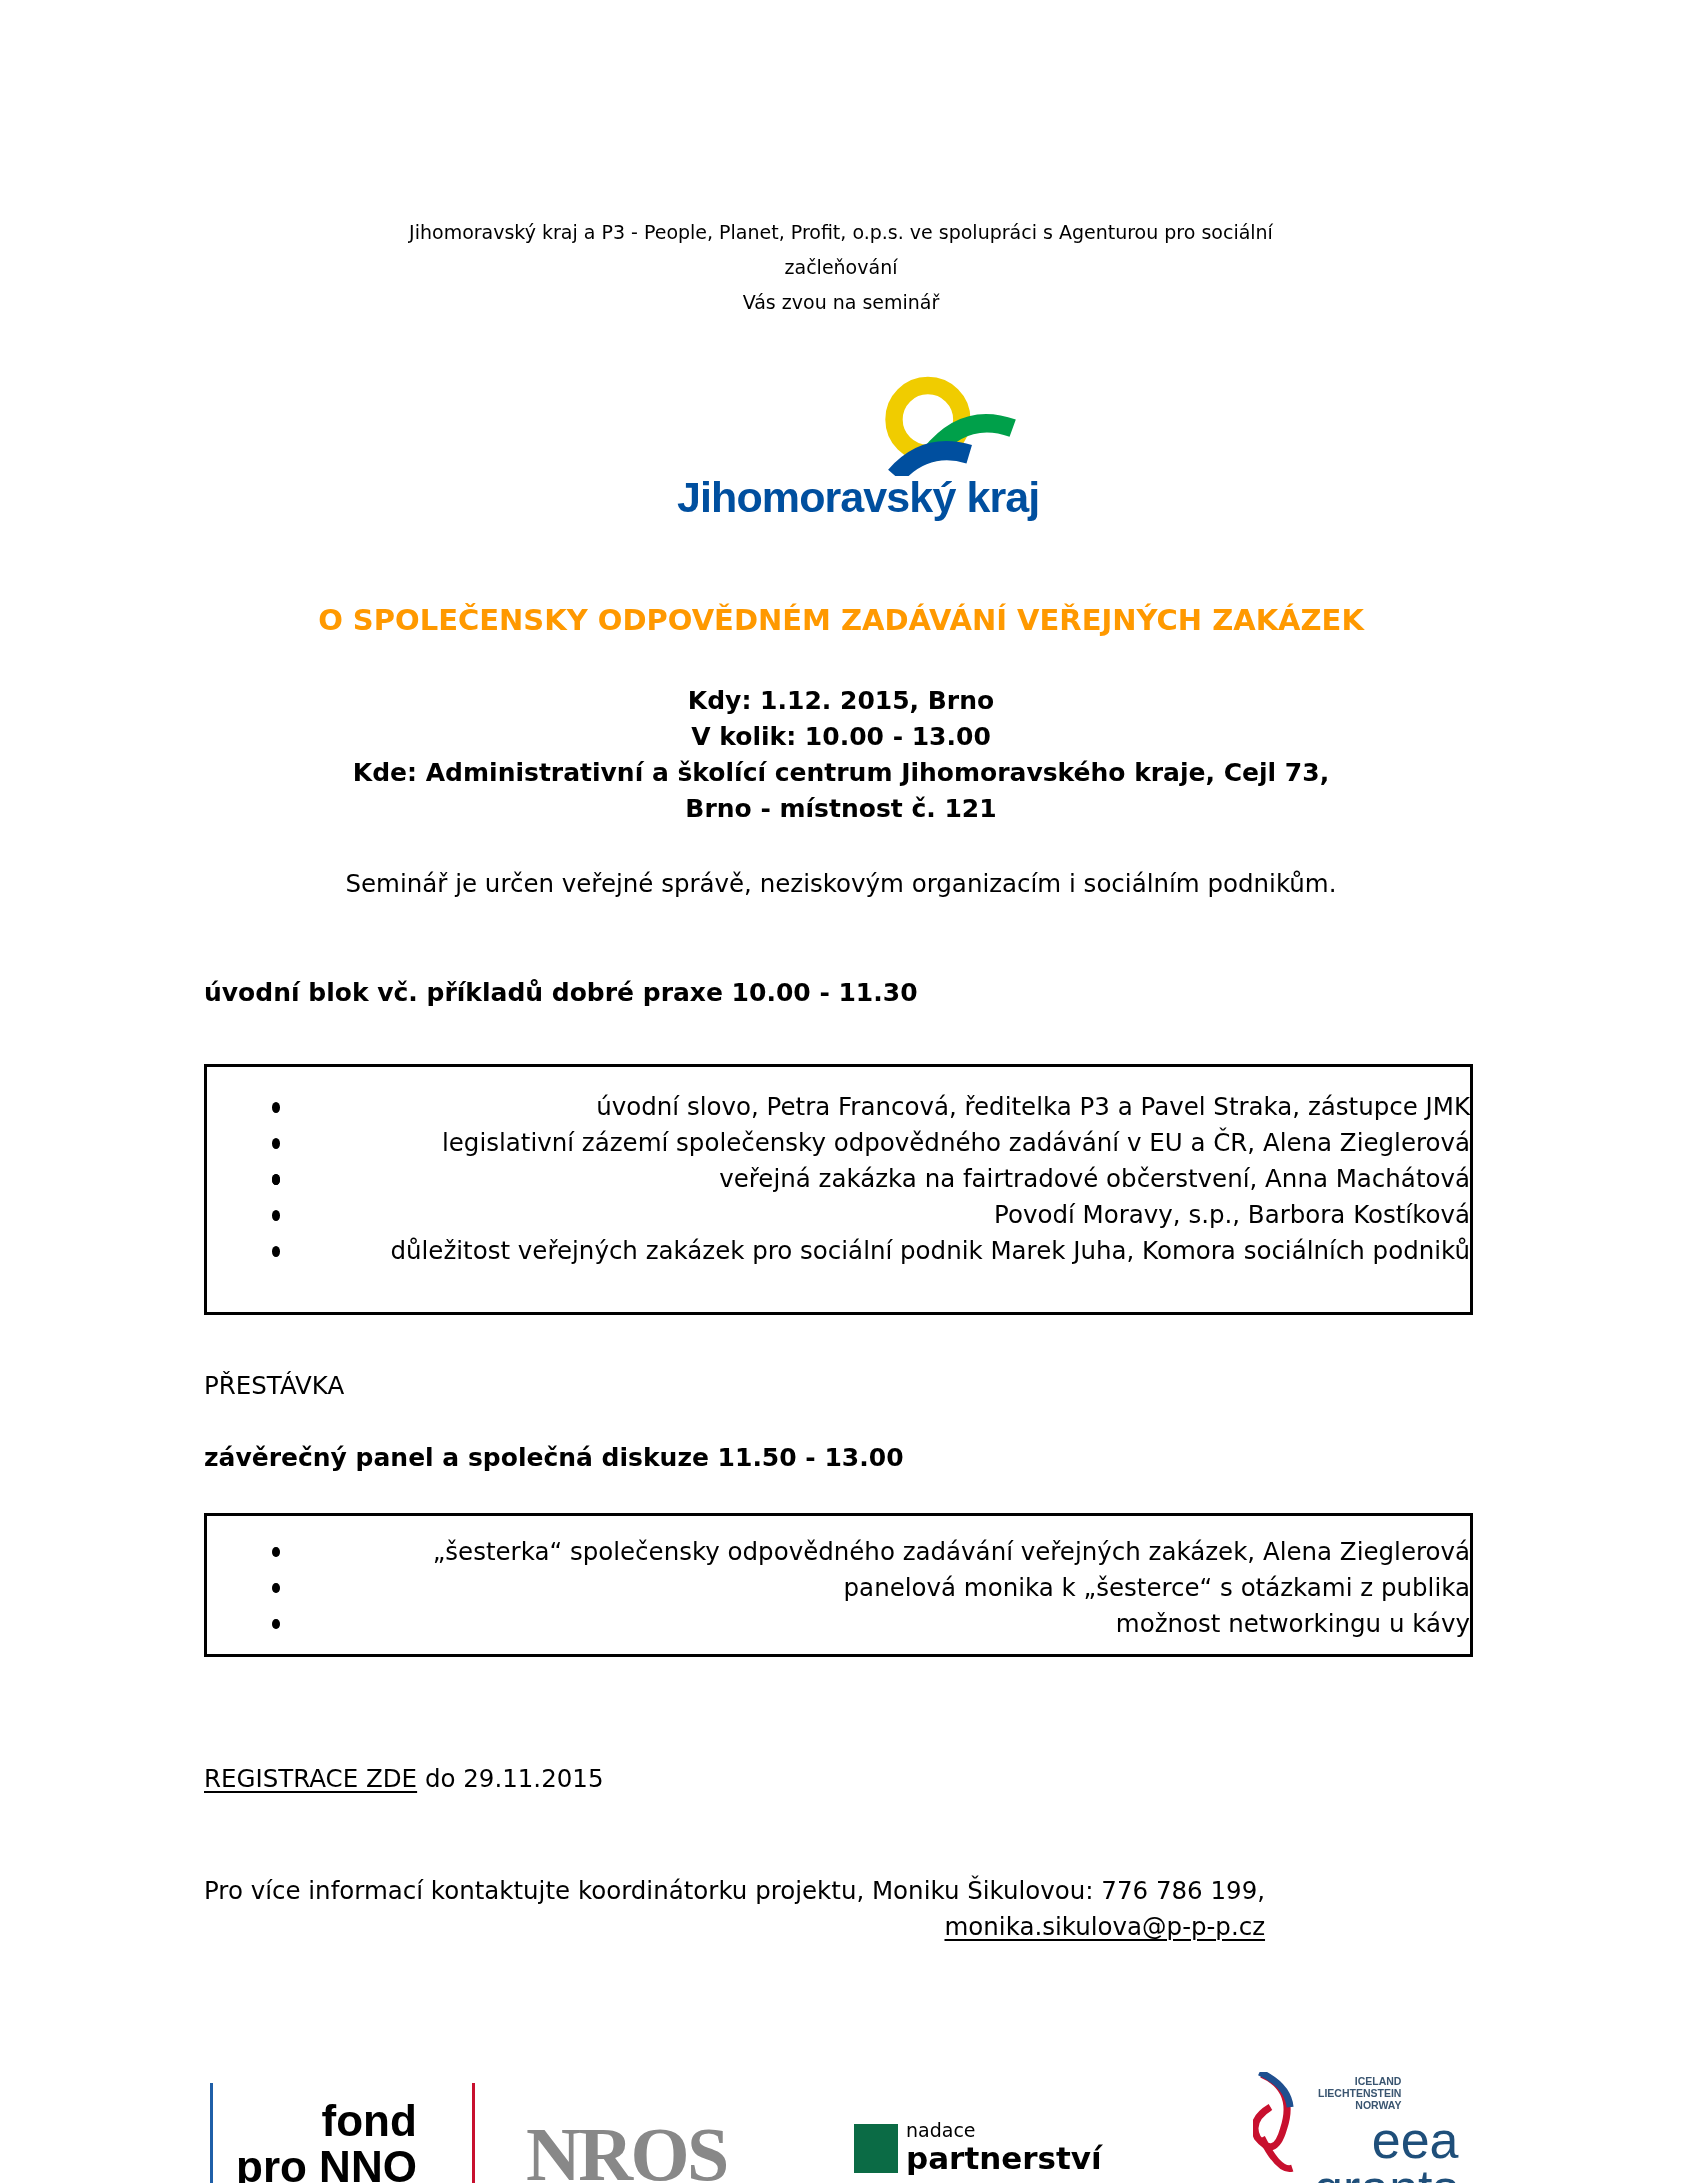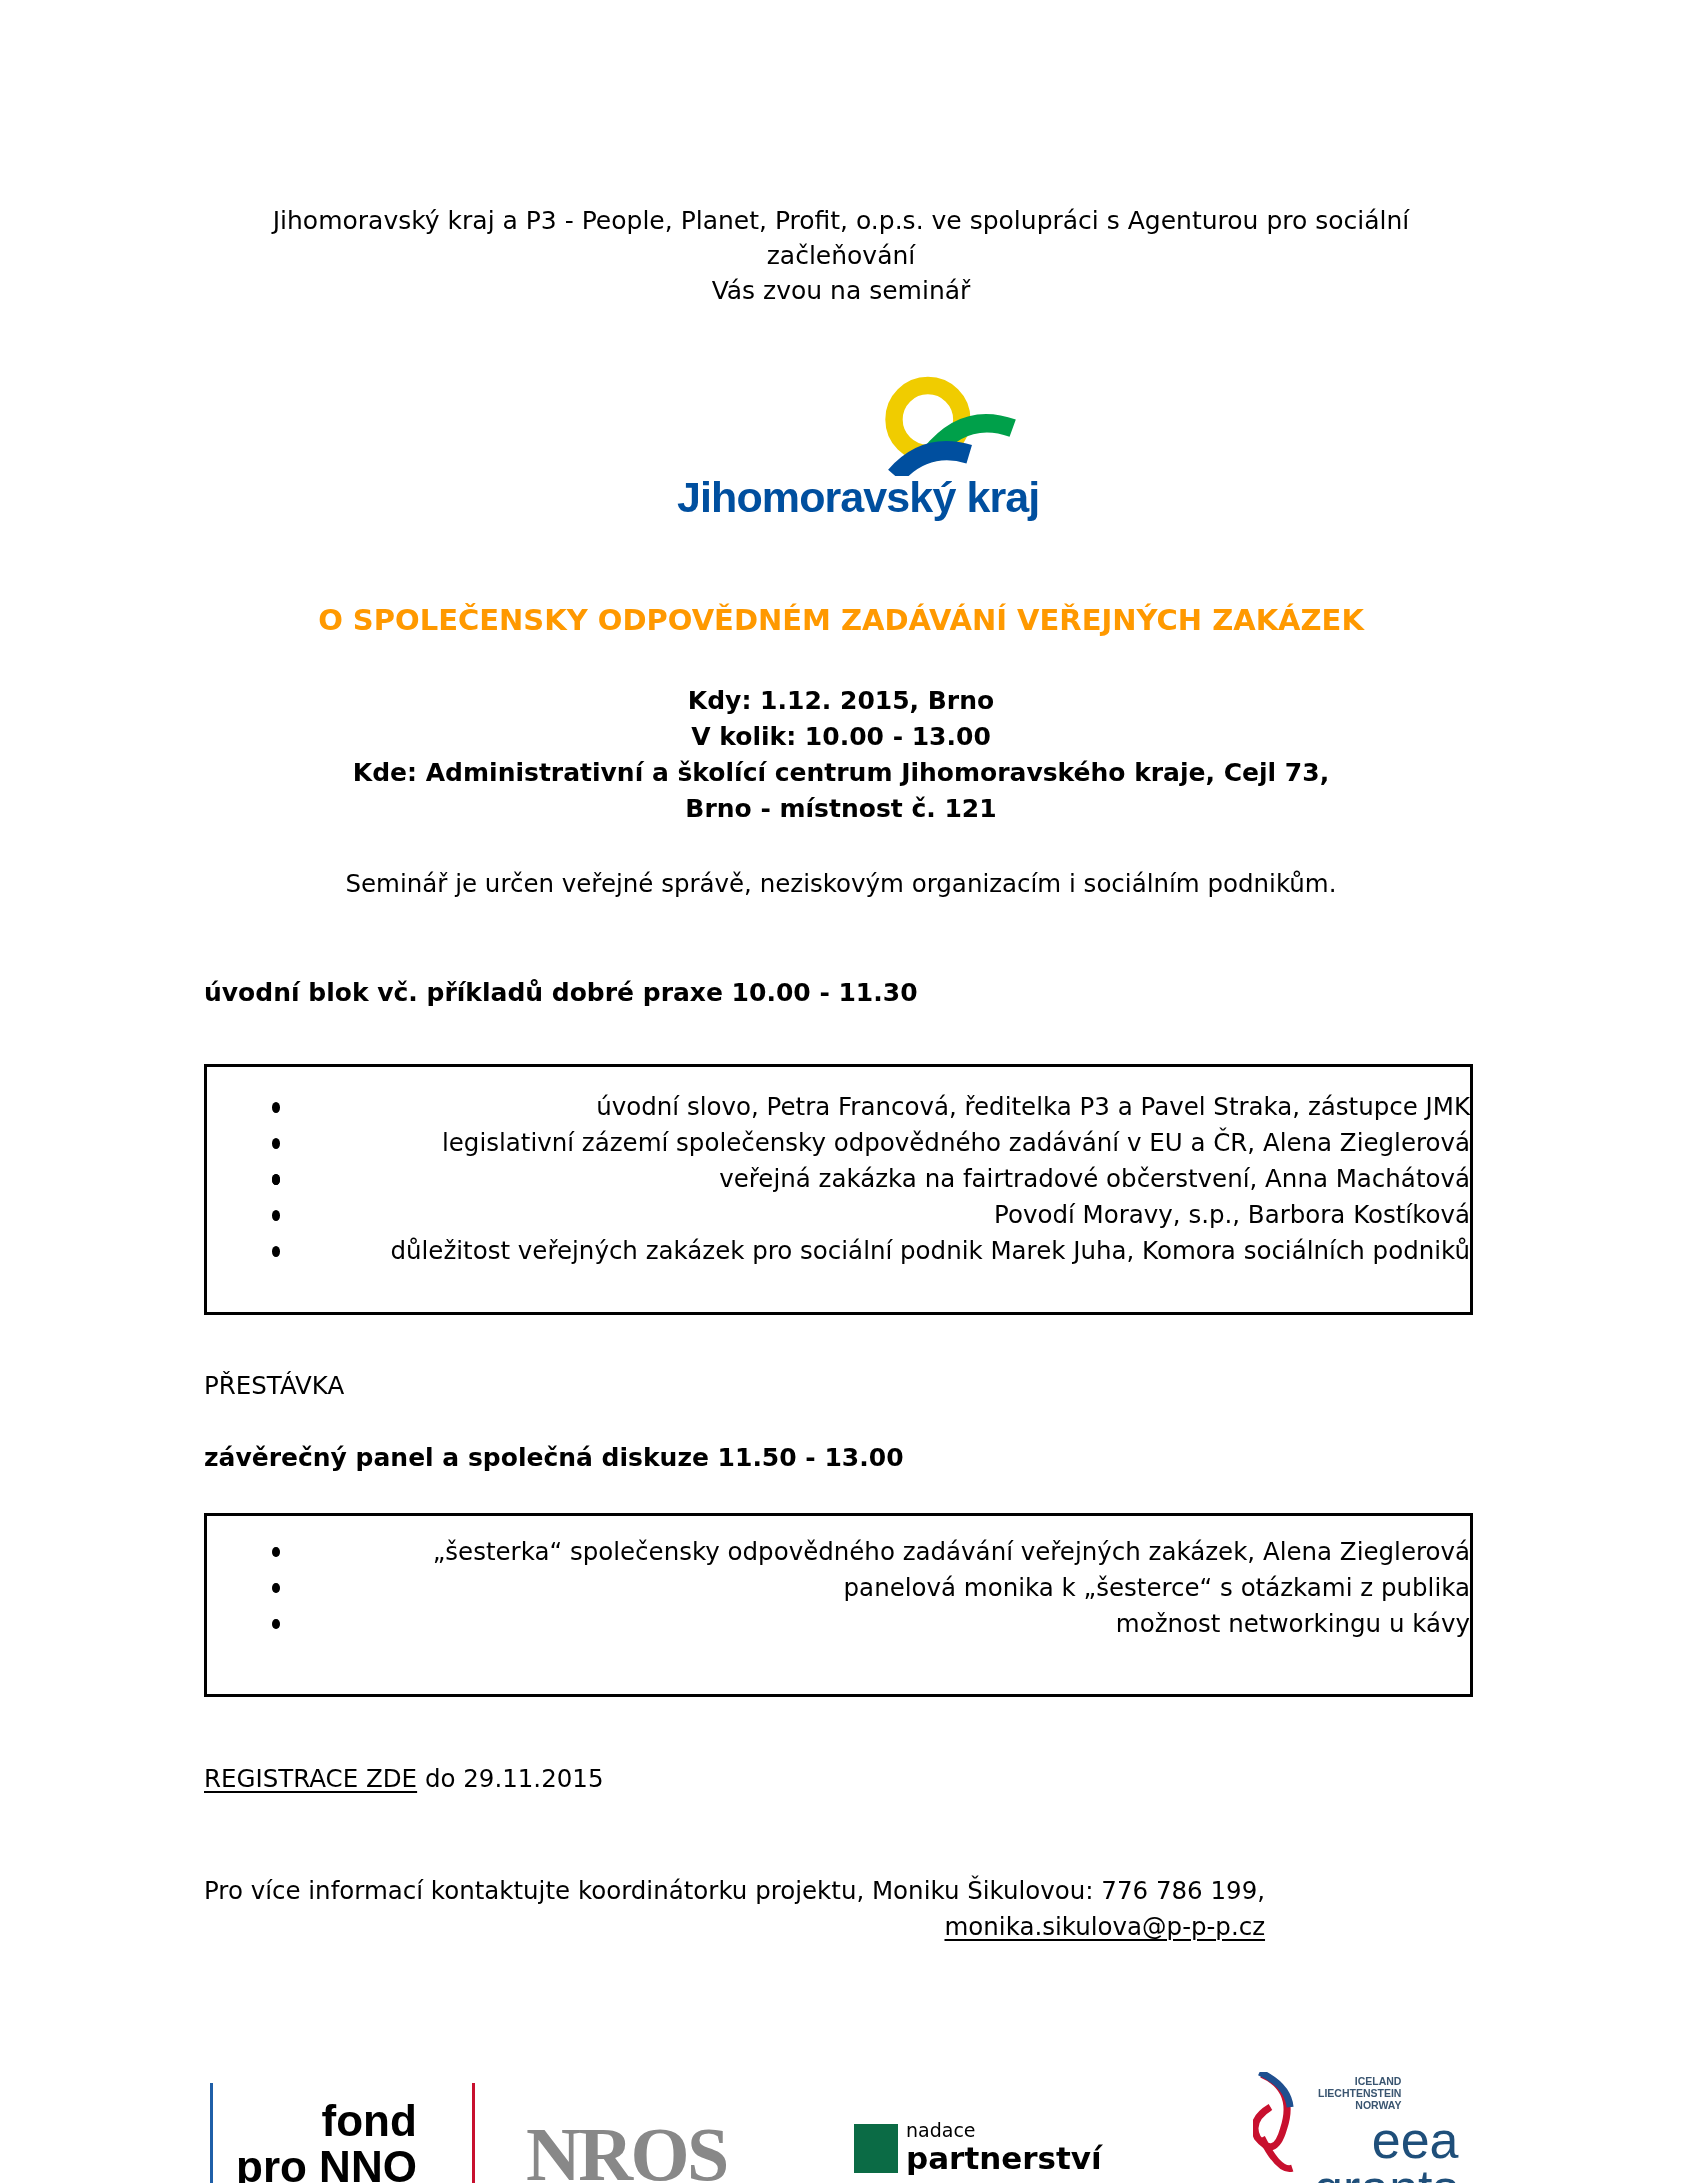--- a/index.html
+++ b/index.html
@@ -1,20 +1,20 @@
 <!DOCTYPE html>
 <html style="font-size:7px"><head>
 <meta charset="utf-8">
 <style>
   html, body { margin: 0; padding: 0; background: #ffffff; }
   body { width: 1682px; height: 2397px; position: relative; overflow: hidden;
          font-family: "DejaVu Sans", sans-serif; color: #000; }
   .abs { position: absolute; text-align: right; }
   .center { left: 0; width: 1682px; text-align: center; }
-  .intro { font-size: 25px; line-height: 35px; }
+  .intro { font-size: 19px; line-height: 35px; margin-top: 12px; }
   .title { font-size: 29px; font-weight: bold; color: #ff9900; text-align: center; }
   .event { font-size: 25px; font-weight: bold; line-height: 36px; }
   .body-text { font-size: 24.5px; }
   .section-head { font-size: 25px; font-weight: bold; left: 204px; }
   .box { border: 3.1px solid #000; left: 204px; width: 1269px; box-sizing: border-box; }
   .box ul { list-style: none; margin: 0; padding: 0; }
   .box li { position: relative; font-size: 24.5px; line-height: 36px; padding-left: 118px; white-space: nowrap; }
   .box li .bullet { position: absolute; left: 65px; top: 13px; width: 7.9px; height: 10.5px; border-radius: 50%; background: #000; }
   a.link { color: #000; text-decoration: underline; text-decoration-thickness: 2.2px; text-underline-offset: 3.5px; }
 </style>
@@ -55,21 +55,21 @@
     <li><span class="bullet"></span></li>
     <li><span class="bullet"></span><span>veřejná zakázka na fairtradové občerstvení, Anna Machátová</span></li>
     <li><span class="bullet"></span><span>Povodí Moravy, s.p., Barbora Kostíková</span></li>
     <li><span class="bullet"></span><span>důležitost veřejných zakázek pro sociální podnik Marek Juha, Komora sociálních podniků</span></li>
   </ul>
 </div>
 
 <div class="abs body-text" style="left:204px; top:1371px;">PŘESTÁVKA</div>
 
 <div class="abs section-head" style="top:1443px;">závěrečný panel a společná diskuze 11.50 - 13.00</div>
-<div class="abs box" style="top:1513px; height:184px; padding-top:17.5px;">
+<div class="abs box" style="top:1513px; height:144px; padding-top:17.5px;">
   <ul>
     <li><span class="bullet"></span><span>„šesterka“ společensky odpovědného zadávání veřejných zakázek, Alena Zieglerová</span></li>
     <li><span class="bullet"></span><span>panelová monika k „šesterce“ s otázkami z publika</span></li>
     <li><span class="bullet"></span><span>možnost networkingu u kávy</span></li>
   </ul>
 </div>
 
 <div class="abs body-text" style="left:204px; top:1764px;">
   <a class="link" href="#">REGISTRACE ZDE</a><span> do 29.11.2015</span>
 </div>

